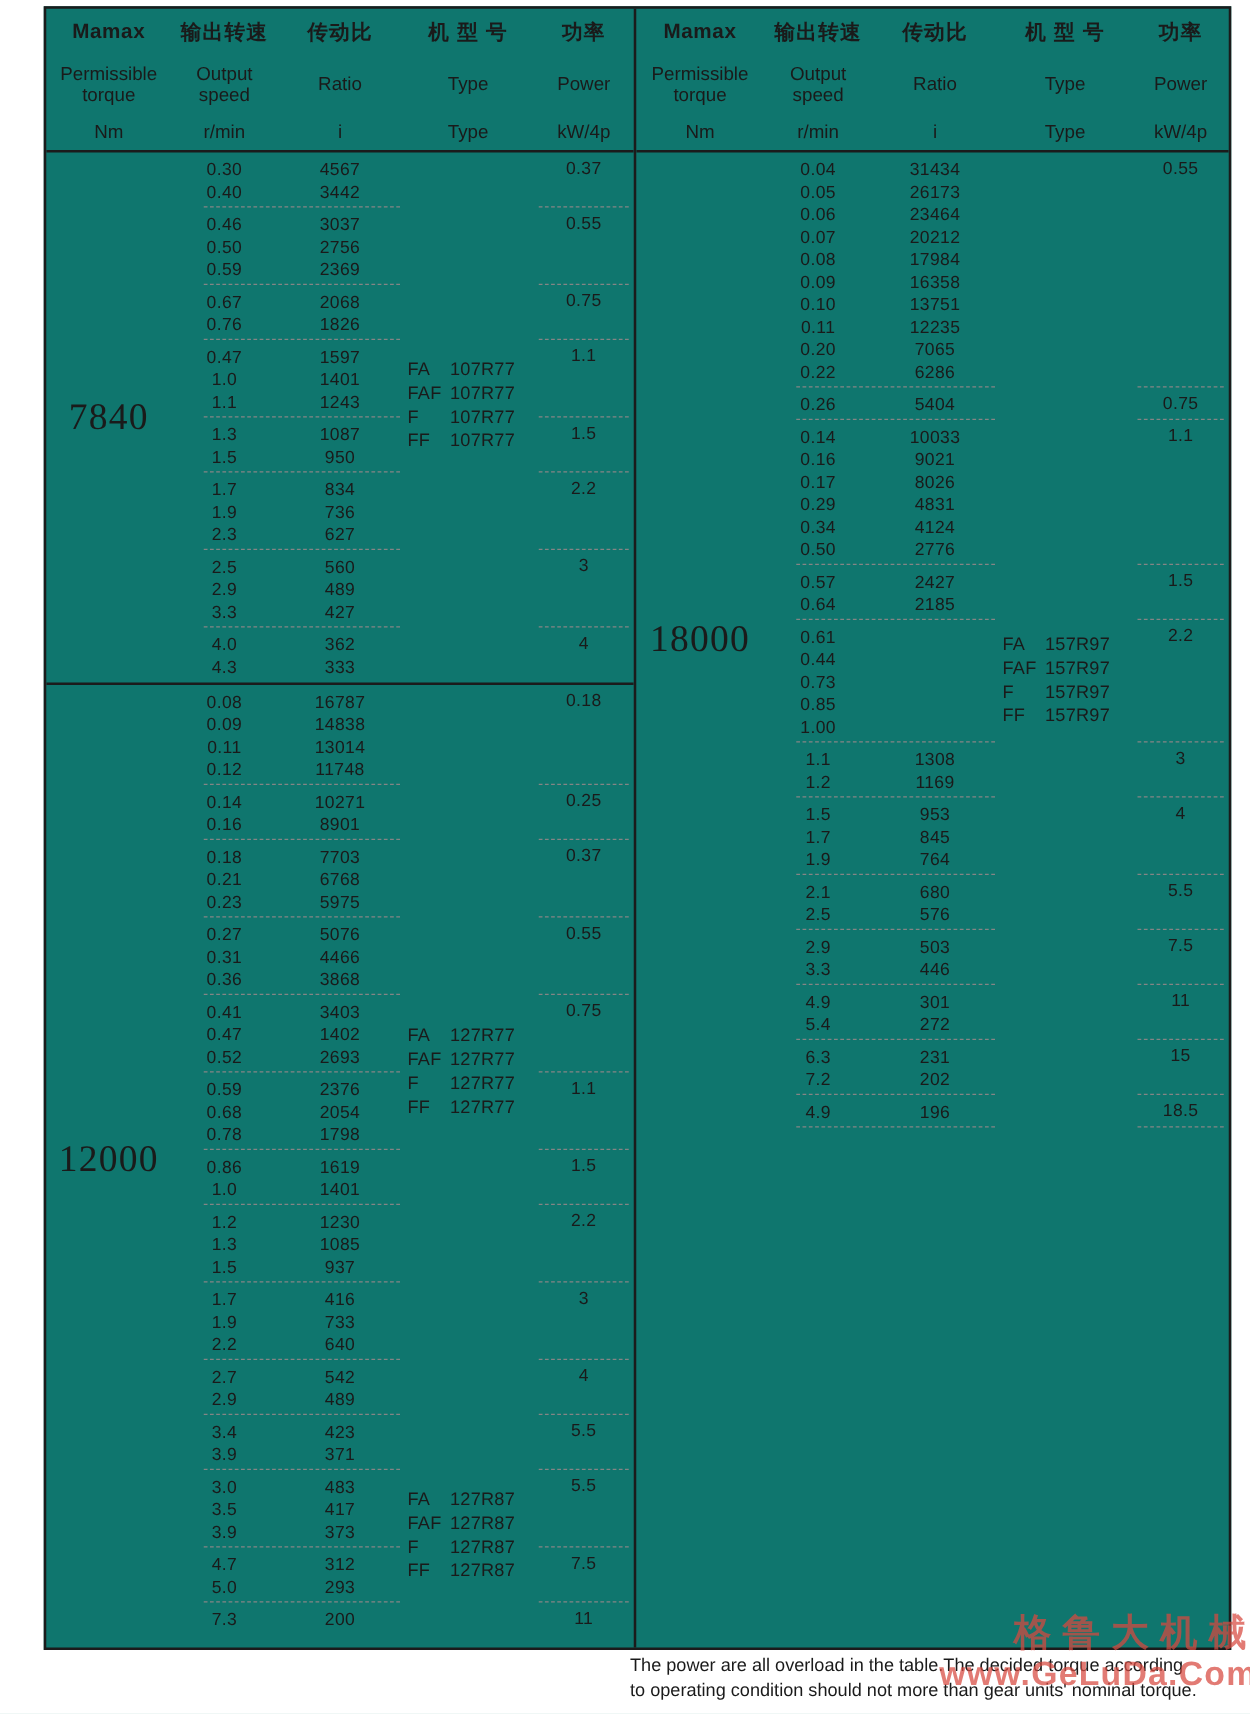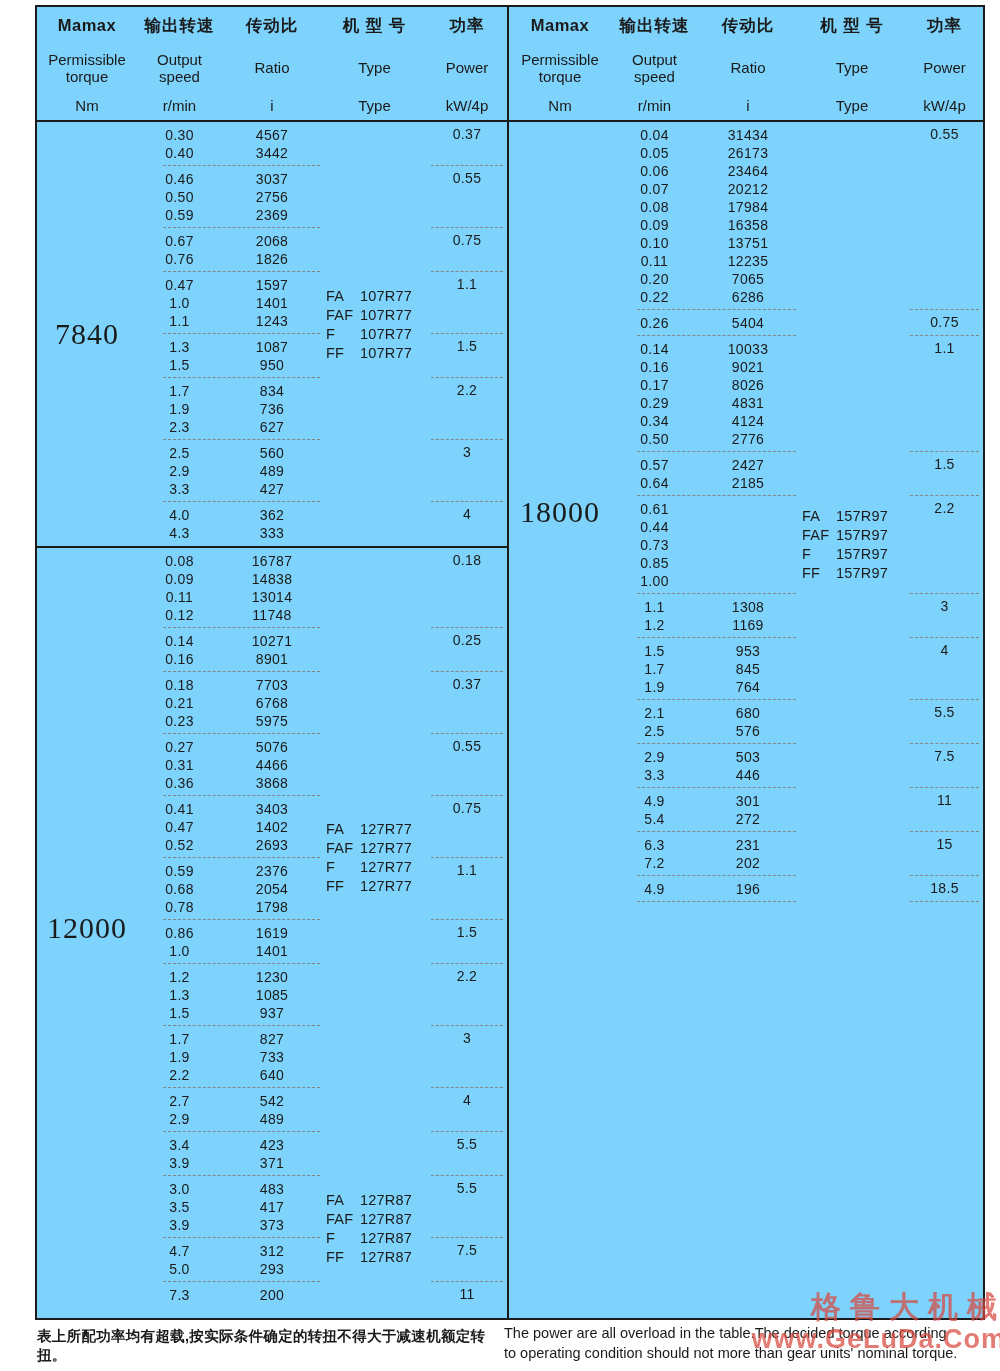--- a/index.html
+++ b/index.html
@@ -3,21 +3,21 @@
 <meta charset="utf-8">
 <style>
   * { box-sizing: border-box; margin: 0; padding: 0; }
   body { background: #fff; }
   .page {
     position: relative; width: 1000px; height: 1371px; background: #fff;
     overflow: hidden; font-family: "Liberation Sans", sans-serif; color: #1a1a1a;
   }
   .gear-table {
     position: absolute; left: 35px; top: 5px; width: 950px; height: 1315px;
-    border: 2px solid #1b1b1b; display: flex; background: #7dd3fc;
+    border: 2px solid #1b1b1b; display: flex; background: #0f766e;
   }
   .half { display: flex; flex-direction: column; overflow: hidden; }
   .half-left  { width: 470px; --tw:100px; --sw:85px;  --rw:100px; --gap:105px; }
   .half-right { width: 476px; border-left: 2px solid #1b1b1b;
                 --tw:102px; --sw:87px;  --rw:100px; --gap:108px; }
 
   
   .head { border-bottom: 2px solid #1b1b1b; }
   .hrow { display: flex; align-items: center; }
   .hrow0 { height: 37px; font-size: 16.5px; font-weight: 700; letter-spacing: 1px; }
@@ -415,21 +415,21 @@
                 </div>
               </div>
               <div class="group dash">
                 <div class="sr">
                   <div class="col speedcol">
                     <div class="num">1.7</div>
                     <div class="num">1.9</div>
                     <div class="num">2.2</div>
                   </div>
                   <div class="col ratiocol">
-                    <div class="num">827</div>
+                    <div class="num">416</div>
                     <div class="num">733</div>
                     <div class="num">640</div>
                   </div>
                 </div>
                 <div class="typegap"></div>
                 <div class="power">
                   <div class="ptext">3</div>
                 </div>
               </div>
               <div class="group dash">
@@ -811,21 +811,20 @@
                 <span class="tpre">FF</span>
                 <span class="tmod">157R97</span>
               </div>
             </div>
           </div>
           <div class="filler"></div>
         </div>
       </div>
   </div>
 
-  <div class="note-zh">表上所配功率均有超载,按实际条件确定的转扭不得大于减速机额定转扭。</div>
 
   <div class="note-en">
     <div>The power are all overload in the table.The decided torque according</div>
     <div>to operating condition should not more than gear units' nominal torque.</div>
   </div>
 
   <div class="watermark">
     <div class="wm-zh">格鲁大机械</div>
     <div class="wm-url">www.GeLuDa.Com</div>
   </div>

